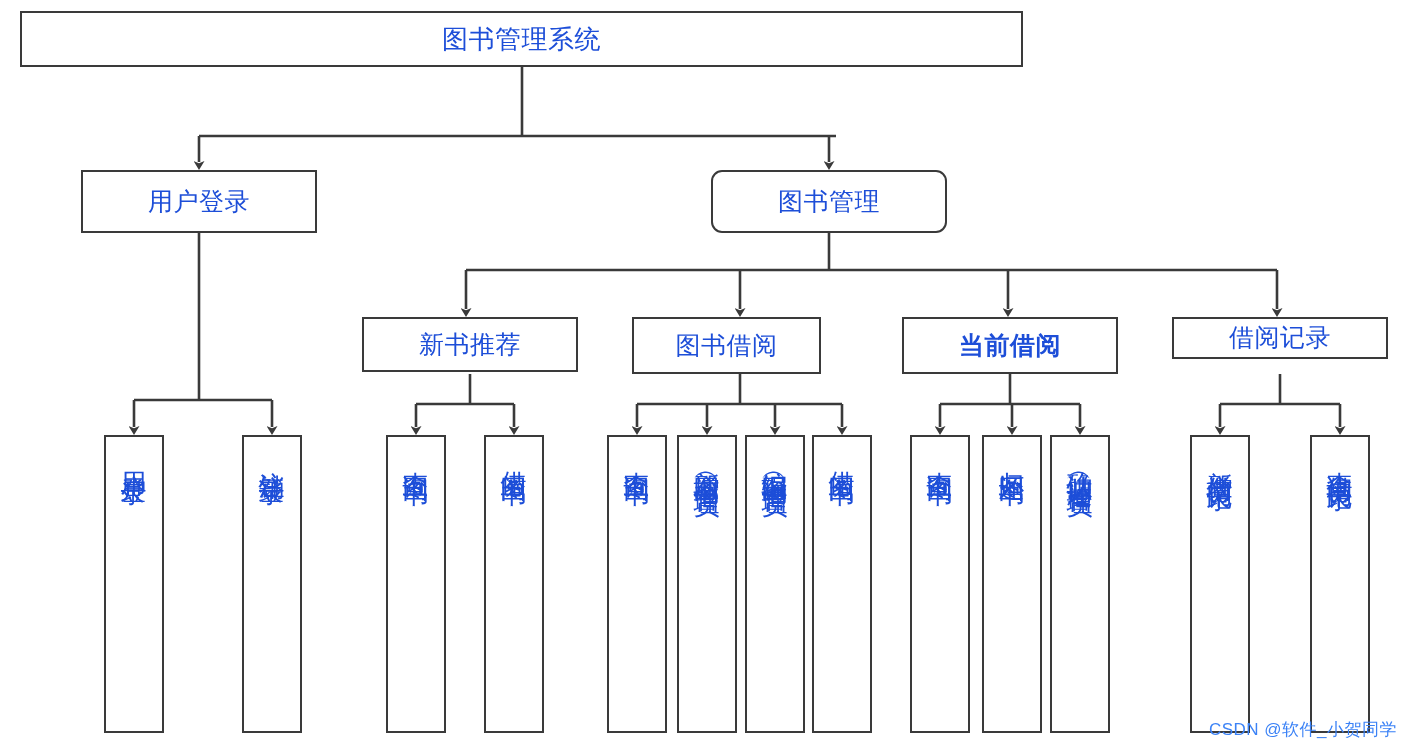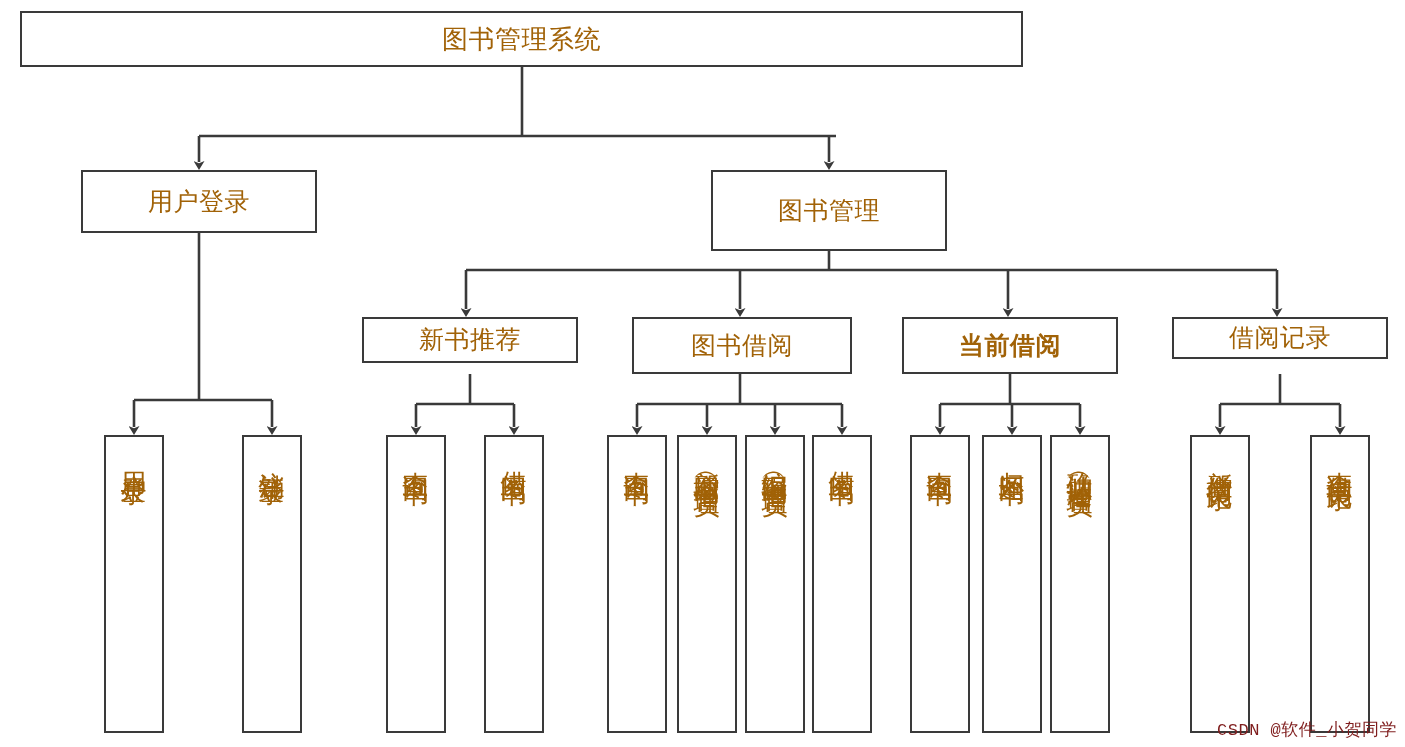--- a/index.html
+++ b/index.html
@@ -31,21 +31,21 @@
     display:flex;
     align-items:center;
     justify-content:center;
     text-align:center;
     z-index:3;
   }
   .node .lbl{
     display:block;
     line-height:1.18;
     letter-spacing:0.5px;
-    color:#a16207;
+    color:#1d4ed8;
   }
   
   .node.h .lbl{
     font-size:25px;
     white-space:nowrap;
   }
   .node.root .lbl{ font-size:26px; }
   
   .node.v{
     align-items:flex-start;
@@ -58,25 +58,25 @@
     line-height:1.08;
     letter-spacing:3px;
     white-space:nowrap;
     -webkit-writing-mode:vertical-rl;
   }
   .watermark{
     position:absolute;
     right:8px;
     bottom:6px;
     font-size:17px;
-    color:#7f1d1d;
+    color:#3b82f6;
     letter-spacing:0.5px;
     white-space:nowrap;
     z-index:5;
-    font-family:Liberation Mono, monospace;
+    font-family:Liberation Sans, sans-serif;
   }
 </style>
 </head>
 <body>
 
 <div id="canvas">
 
   <svg id="edges" viewBox="0 0 1405 747" xmlns="http://www.w3.org/2000/svg">
     <defs>
       <marker id="arrow" markerWidth="9" markerHeight="11" refX="1" refY="5.5" orient="auto" markerUnits="userSpaceOnUse">
@@ -127,28 +127,28 @@
     </g>
   </svg>
 
   <div class="node h root" style="left: 20px; top: 11px; width: 1003px; height: 56px;">
     <span class="lbl">图书管理系统</span>
   </div>
 
   <div class="node h" style="left: 81px; top: 170px; width: 236px; height: 63px;">
     <span class="lbl">用户登录</span>
   </div>
-  <div class="node h" style="left: 711px; top: 170px; width: 236px; height: 81px;">
+  <div class="node h" style="left: 711px; top: 170px; width: 236px; height: 63px; border-radius: 11px;">
     <span class="lbl">图书管理</span>
   </div>
 
-  <div class="node h" style="left: 362px; top: 317px; width: 216px; height: 46px; align-items: center;">
+  <div class="node h" style="left: 362px; top: 317px; width: 216px; height: 55px; align-items: center;">
     <span class="lbl">新书推荐</span>
   </div>
-  <div class="node h" style="left: 632px; top: 317px; width: 220px; height: 57px;">
+  <div class="node h" style="left: 632px; top: 317px; width: 189px; height: 57px;">
     <span class="lbl">图书借阅</span>
   </div>
   <div class="node h" style="left: 902px; top: 317px; width: 216px; height: 57px; font-weight: bold;">
     <span class="lbl">当前借阅</span>
   </div>
   <div class="node h" style="left: 1172px; top: 317px; width: 216px; height: 42px;">
     <span class="lbl">借阅记录</span>
   </div>
 
   <div class="node v" style="left: 104px; top: 435px; width: 60px; height: 298px;">

